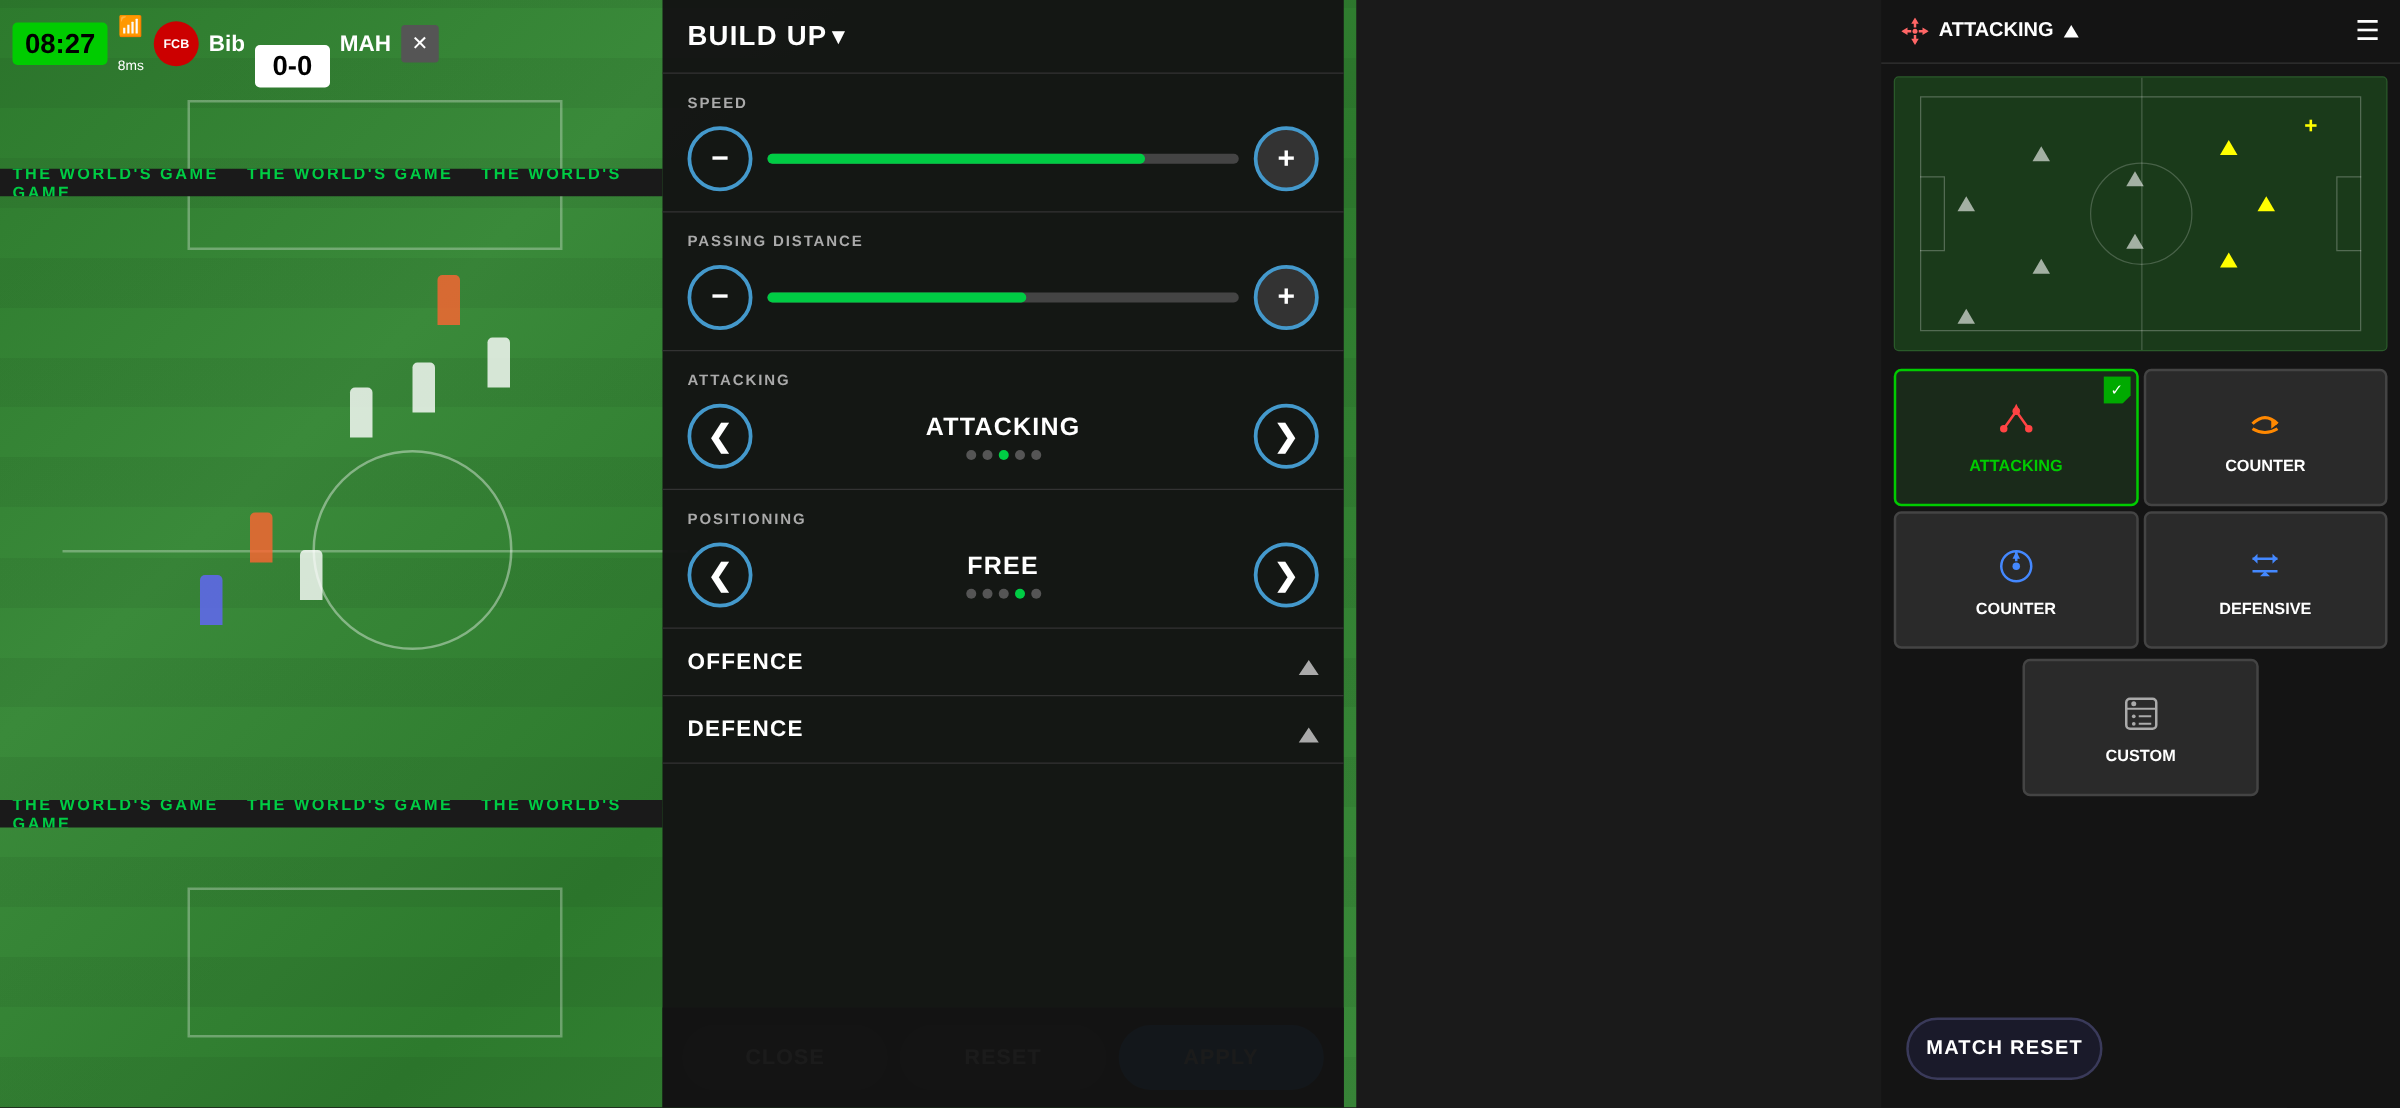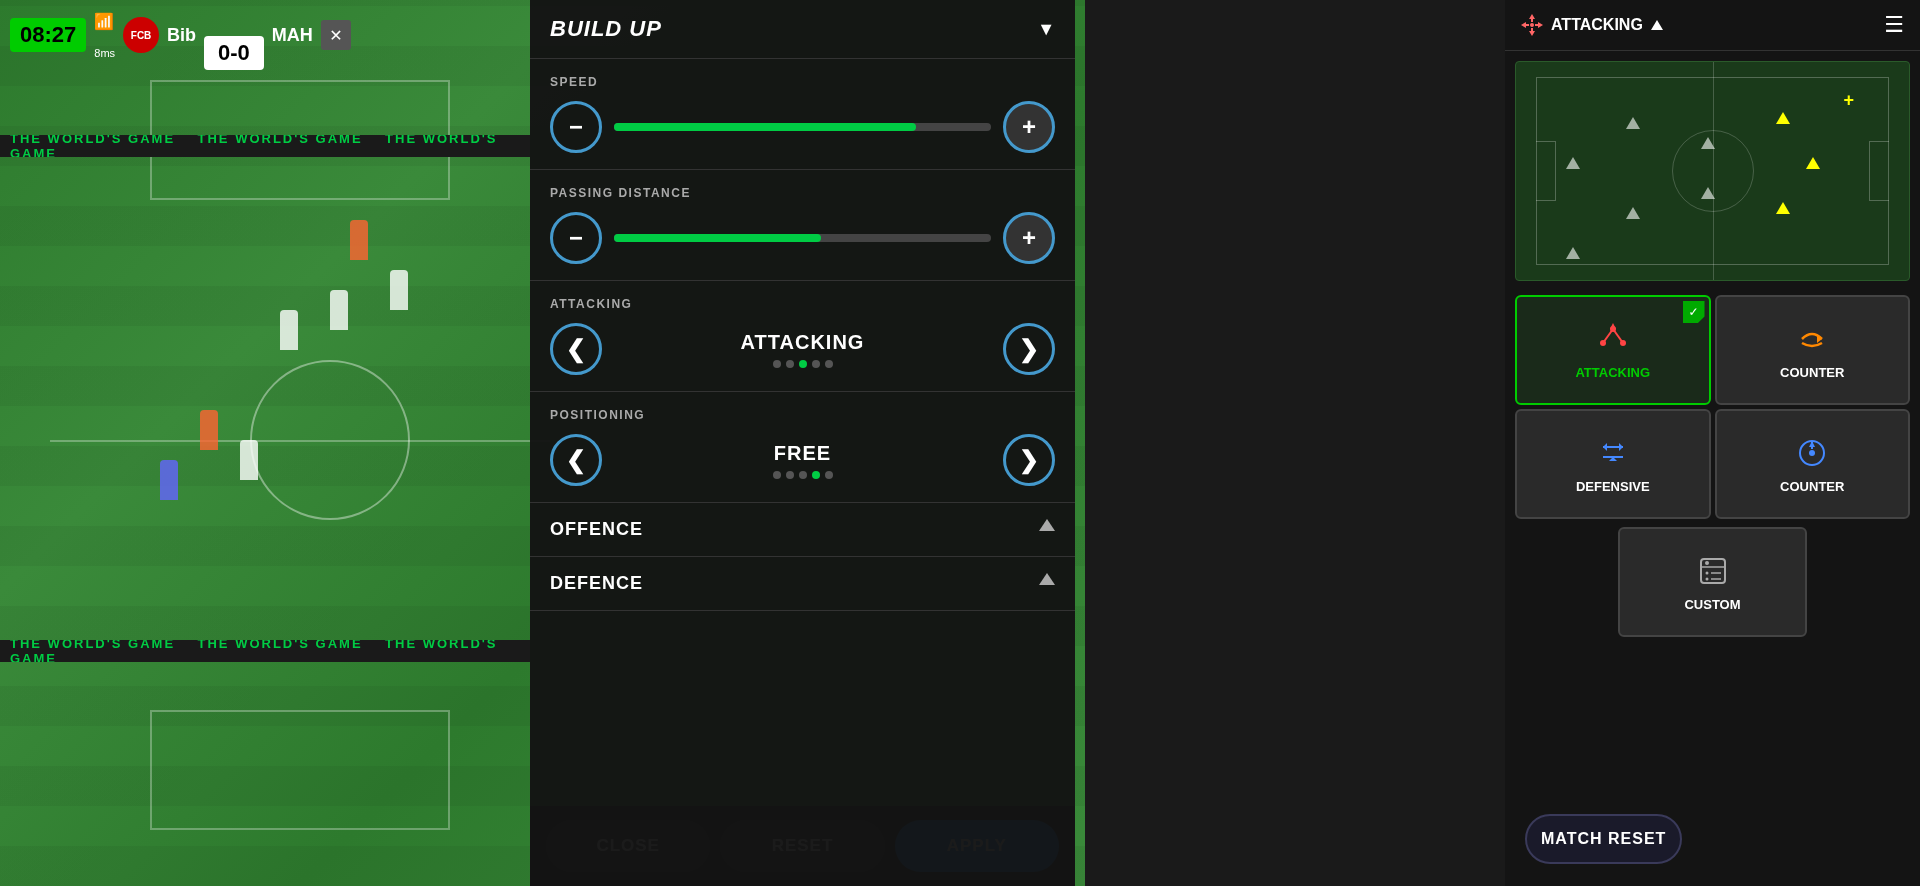--- a/index.html
+++ b/index.html
@@ -271,24 +271,22 @@
       left: 530px; top: 0;
       width: 545px;
       height: 886px;
       background: rgba(20, 20, 20, 0.97);
       z-index: 8;
     }
 
     .buildup-header {
       display: flex;
       align-items: center;
-      justify-content: space-between;
       padding: 16px 20px;
       border-bottom: 1px solid #333;
-      font-style: italic;
     }
 
     .buildup-title {
       color: white;
       font-size: 22px;
       font-weight: bold;
       letter-spacing: 1px;
     }
 
     .dropdown-arrow {
@@ -391,21 +389,21 @@
 
     .dot.active {
       background: #00cc44;
     }
 
     
     .accordion-section {
       padding: 16px 20px;
       border-bottom: 1px solid #333;
       display: flex;
-      align-items: flex-start;
+      align-items: flex-end;
       justify-content: space-between;
       cursor: pointer;
     }
 
     .accordion-title {
       color: white;
       font-size: 18px;
       font-weight: bold;
       letter-spacing: 1px;
     }
@@ -677,37 +675,37 @@
       <svg width="36" height="36" viewBox="0 0 36 36">
         <path d="M8 18 Q18 8 28 18" stroke="#ff8800" stroke-width="2.5" fill="none"></path>
         <polygon points="28,18 23,14 23,22" fill="#ff8800"></polygon>
         <path d="M8 22 Q18 28 28 22" stroke="#ff8800" stroke-width="2.5" fill="none"></path>
       </svg>
       <span class="card-label">COUNTER</span>
     </div>
 
     <div class="tactic-card">
       <svg width="36" height="36" viewBox="0 0 36 36">
+        <circle cx="18" cy="18" r="12" stroke="#4488ff" stroke-width="2" fill="none"></circle>
+        <circle cx="18" cy="18" r="3" fill="#4488ff"></circle>
+        <line x1="18" y1="6" x2="18" y2="14" stroke="#4488ff" stroke-width="2"></line>
+        <polygon points="18,6 15,12 21,12" fill="#4488ff"></polygon>
+      </svg>
+      <span class="card-label">COUNTER</span>
+    </div>
+
+    <div class="tactic-card">
+      <svg width="36" height="36" viewBox="0 0 36 36">
         <line x1="8" y1="12" x2="28" y2="12" stroke="#4488ff" stroke-width="2"></line>
         <polygon points="8,12 12,8 12,16" fill="#4488ff"></polygon>
         <polygon points="28,12 24,8 24,16" fill="#4488ff"></polygon>
         <line x1="8" y1="22" x2="28" y2="22" stroke="#4488ff" stroke-width="2"></line>
         <polygon points="18,22 14,26 22,26" fill="#4488ff"></polygon>
       </svg>
       <span class="card-label">DEFENSIVE</span>
-    </div>
-
-    <div class="tactic-card">
-      <svg width="36" height="36" viewBox="0 0 36 36">
-        <circle cx="18" cy="18" r="12" stroke="#4488ff" stroke-width="2" fill="none"></circle>
-        <circle cx="18" cy="18" r="3" fill="#4488ff"></circle>
-        <line x1="18" y1="6" x2="18" y2="14" stroke="#4488ff" stroke-width="2"></line>
-        <polygon points="18,6 15,12 21,12" fill="#4488ff"></polygon>
-      </svg>
-      <span class="card-label">COUNTER</span>
     </div>
   </div>
 
   <div style="padding: 4px 10px;">
     <div class="tactic-card" style="width:48%;margin:0 auto;">
       <svg width="36" height="36" viewBox="0 0 36 36">
         <rect x="6" y="6" width="24" height="24" rx="3" stroke="#aaa" stroke-width="2" fill="none"></rect>
         <line x1="6" y1="14" x2="30" y2="14" stroke="#aaa" stroke-width="1.5"></line>
         <circle cx="12" cy="10" r="2" fill="#aaa"></circle>
         <circle cx="12" cy="20" r="1.5" fill="#aaa"></circle>

